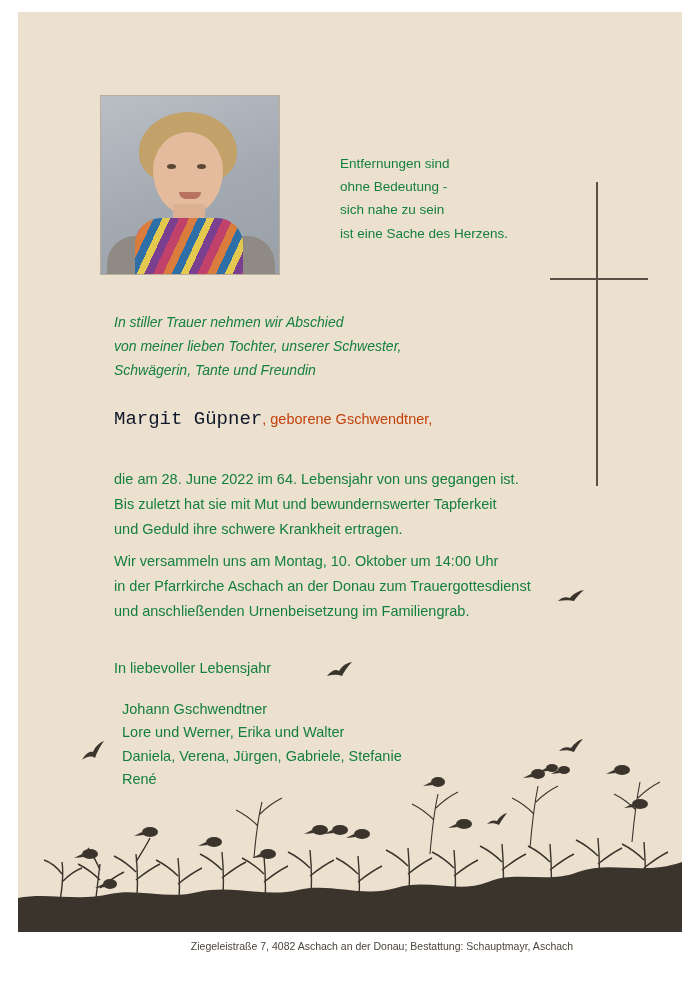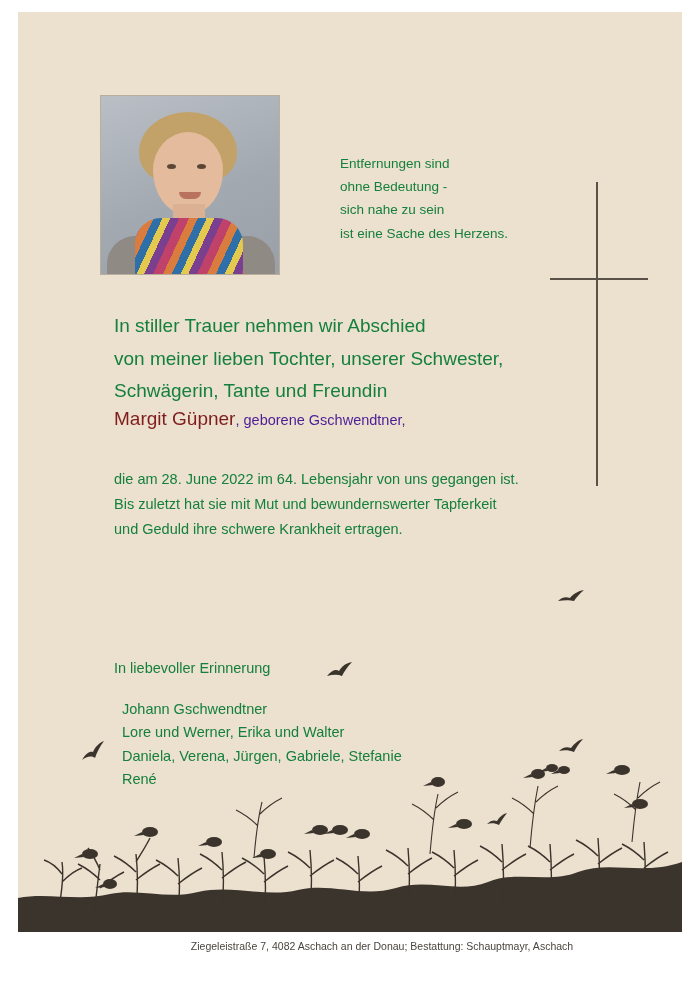--- a/index.html
+++ b/index.html
@@ -135,37 +135,39 @@
   .quote {
     left: 322px;
     top: 140px;
     font-size: 13.5px;
     line-height: 1.72;
   }
 
   .intro {
     left: 96px;
     top: 298px;
-    font-size: 19px;
+    font-size: 14px;
     line-height: 1.72;
+    font-style: italic;
   }
 
   .nameline {
     position: absolute;
     left: 96px;
     top: 396px;
     white-space: nowrap;
   }
   .nameline .name {
     font-size: 19px;
-    color: #7f1d1d;
+    color: #0f172a;
+    font-family: Liberation Mono, monospace;
   }
   .nameline .maiden {
     font-size: 14.5px;
-    color: #4c1d95;
+    color: #c2410c;
     text-align: center;
   }
 
   .para1 {
     left: 96px;
     top: 455px;
     font-size: 14.5px;
     line-height: 1.72;
   }
   .para2 {
@@ -244,22 +246,25 @@
 von meiner lieben Tochter, unserer Schwester,
 Schwägerin, Tante und Freundin</div>
 
     <div class="nameline">
       <span class="name">Margit Güpner</span><span class="maiden">, geborene Gschwendtner,</span>
     </div>
 
     <div class="txt para1">die am 28. June 2022 im 64. Lebensjahr von uns gegangen ist.
 Bis zuletzt hat sie mit Mut und bewundernswerter Tapferkeit
 und Geduld ihre schwere Krankheit ertragen.</div>
-
-    <div class="txt memory">In liebevoller Erinnerung</div>
+    <div class="txt para2">Wir versammeln uns am Montag, 10. Oktober um 14:00 Uhr
+in der Pfarrkirche Aschach an der Donau zum Trauergottesdienst
+und anschließenden Urnenbeisetzung im Familiengrab.</div>
+
+    <div class="txt memory">In liebevoller Lebensjahr</div>
 
     <div class="txt family">Johann Gschwendtner
 Lore und Werner, Erika und Walter
 Daniela, Verena, Jürgen, Gabriele, Stefanie
 René</div>
 
     <svg class="bird-float" style="left:538px; top:575px;" width="30" height="20" viewBox="0 0 30 20">
       <path d="M2 14 C7 9, 11 10, 14 11 C17 7, 22 4, 28 3 C23 7, 20 11, 18 14 C14 13, 8 13, 2 14 Z" fill="#3b342c"></path>
     </svg>
     <svg class="bird-float" style="left:308px; top:648px;" width="28" height="20" viewBox="0 0 28 20">

